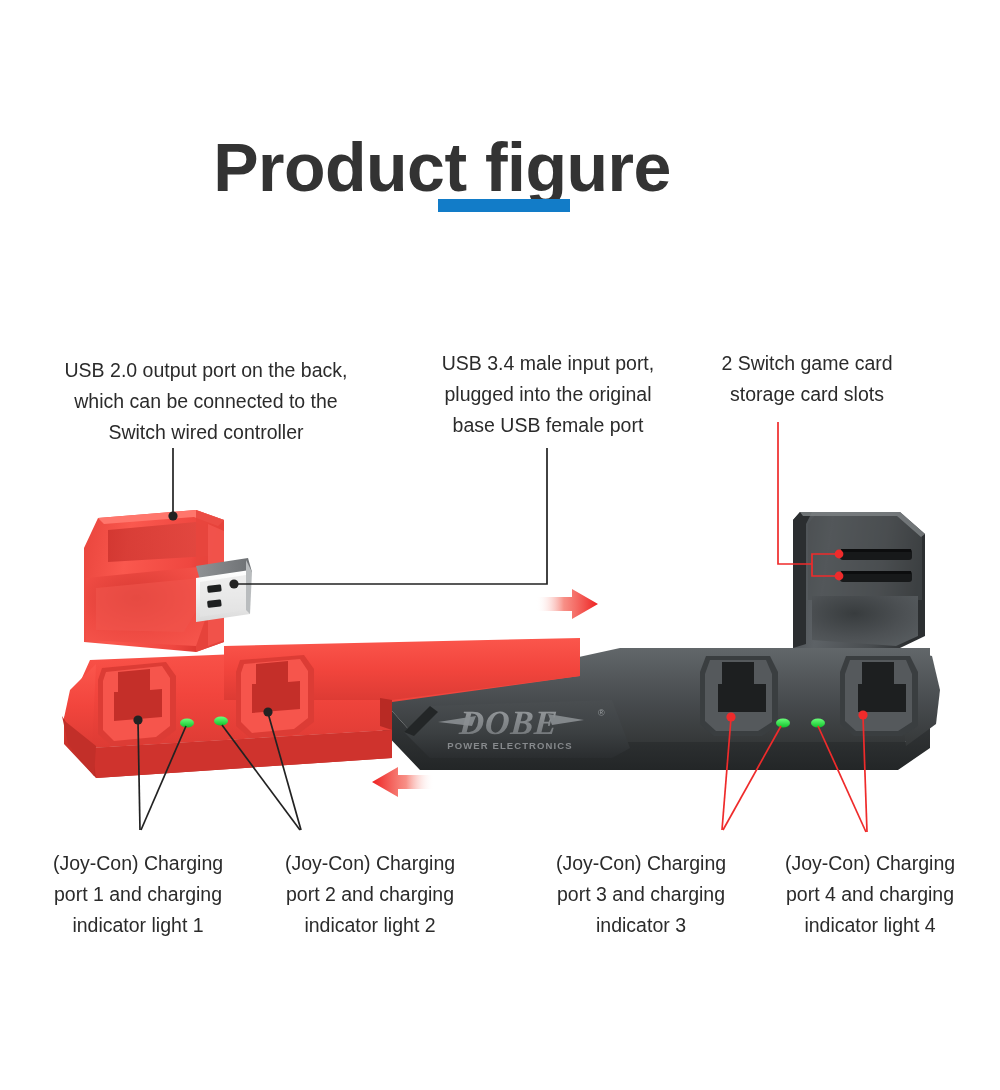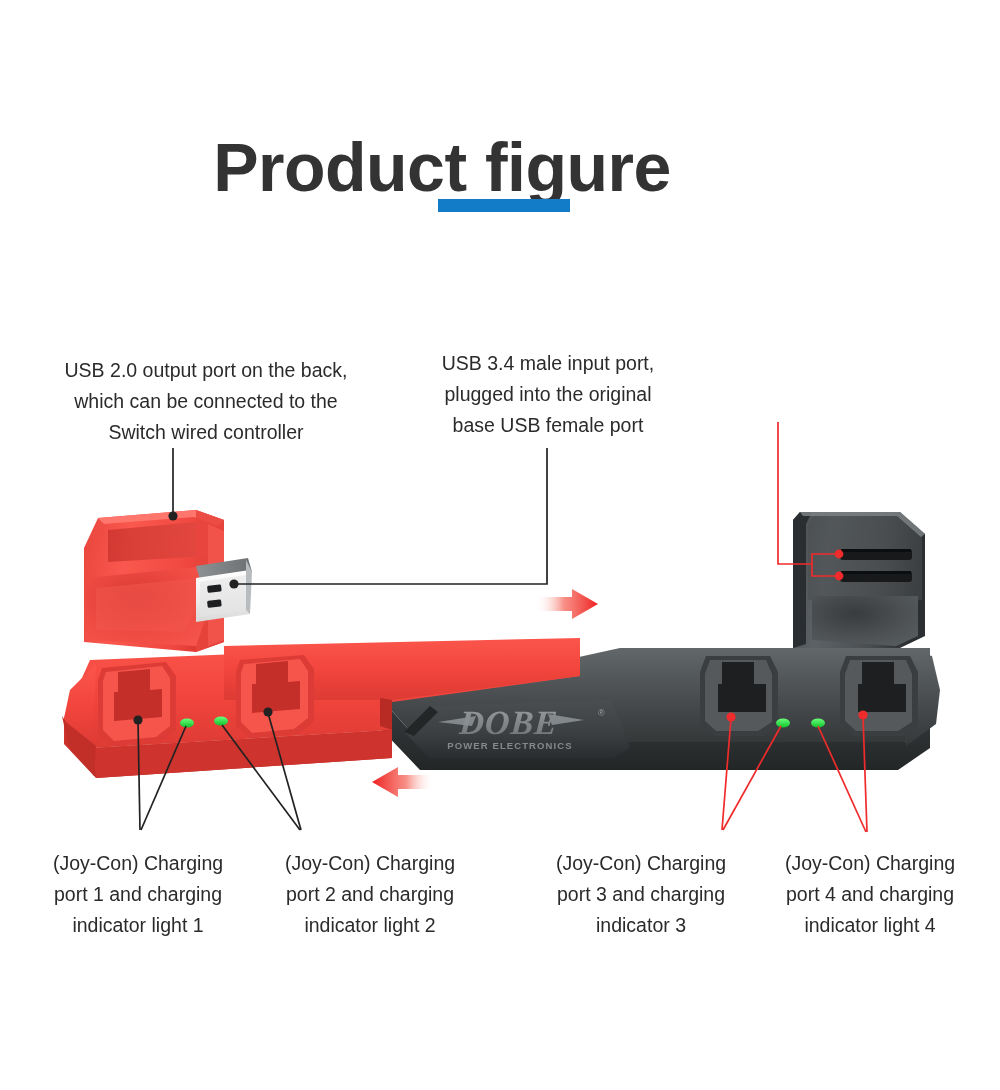--- a/index.html
+++ b/index.html
@@ -313,20 +313,22 @@
   </div>
 
   <div class="label" style="left:16px;top:348px;width:380px;margin-top:7px;">USB 2.0 output port on the back,
 which can be connected to the
 Switch wired controller</div>
 
   <div class="label" style="left:408px;top:348px;width:280px;">USB 3.4 male input port,
 plugged into the original
 base USB female port</div>
 
+  <div class="label" style="left:694px;top:348px;width:226px;">2 Switch game card
+storage card slots</div>
 
   <div class="label" style="left:18px;top:848px;width:240px;">(Joy-Con) Charging
 port 1 and charging
 indicator light 1</div>
 
   <div class="label" style="left:256px;top:848px;width:228px;">(Joy-Con) Charging
 port 2 and charging
 indicator light 2</div>
 
   <div class="label" style="left:528px;top:848px;width:226px;">(Joy-Con) Charging

